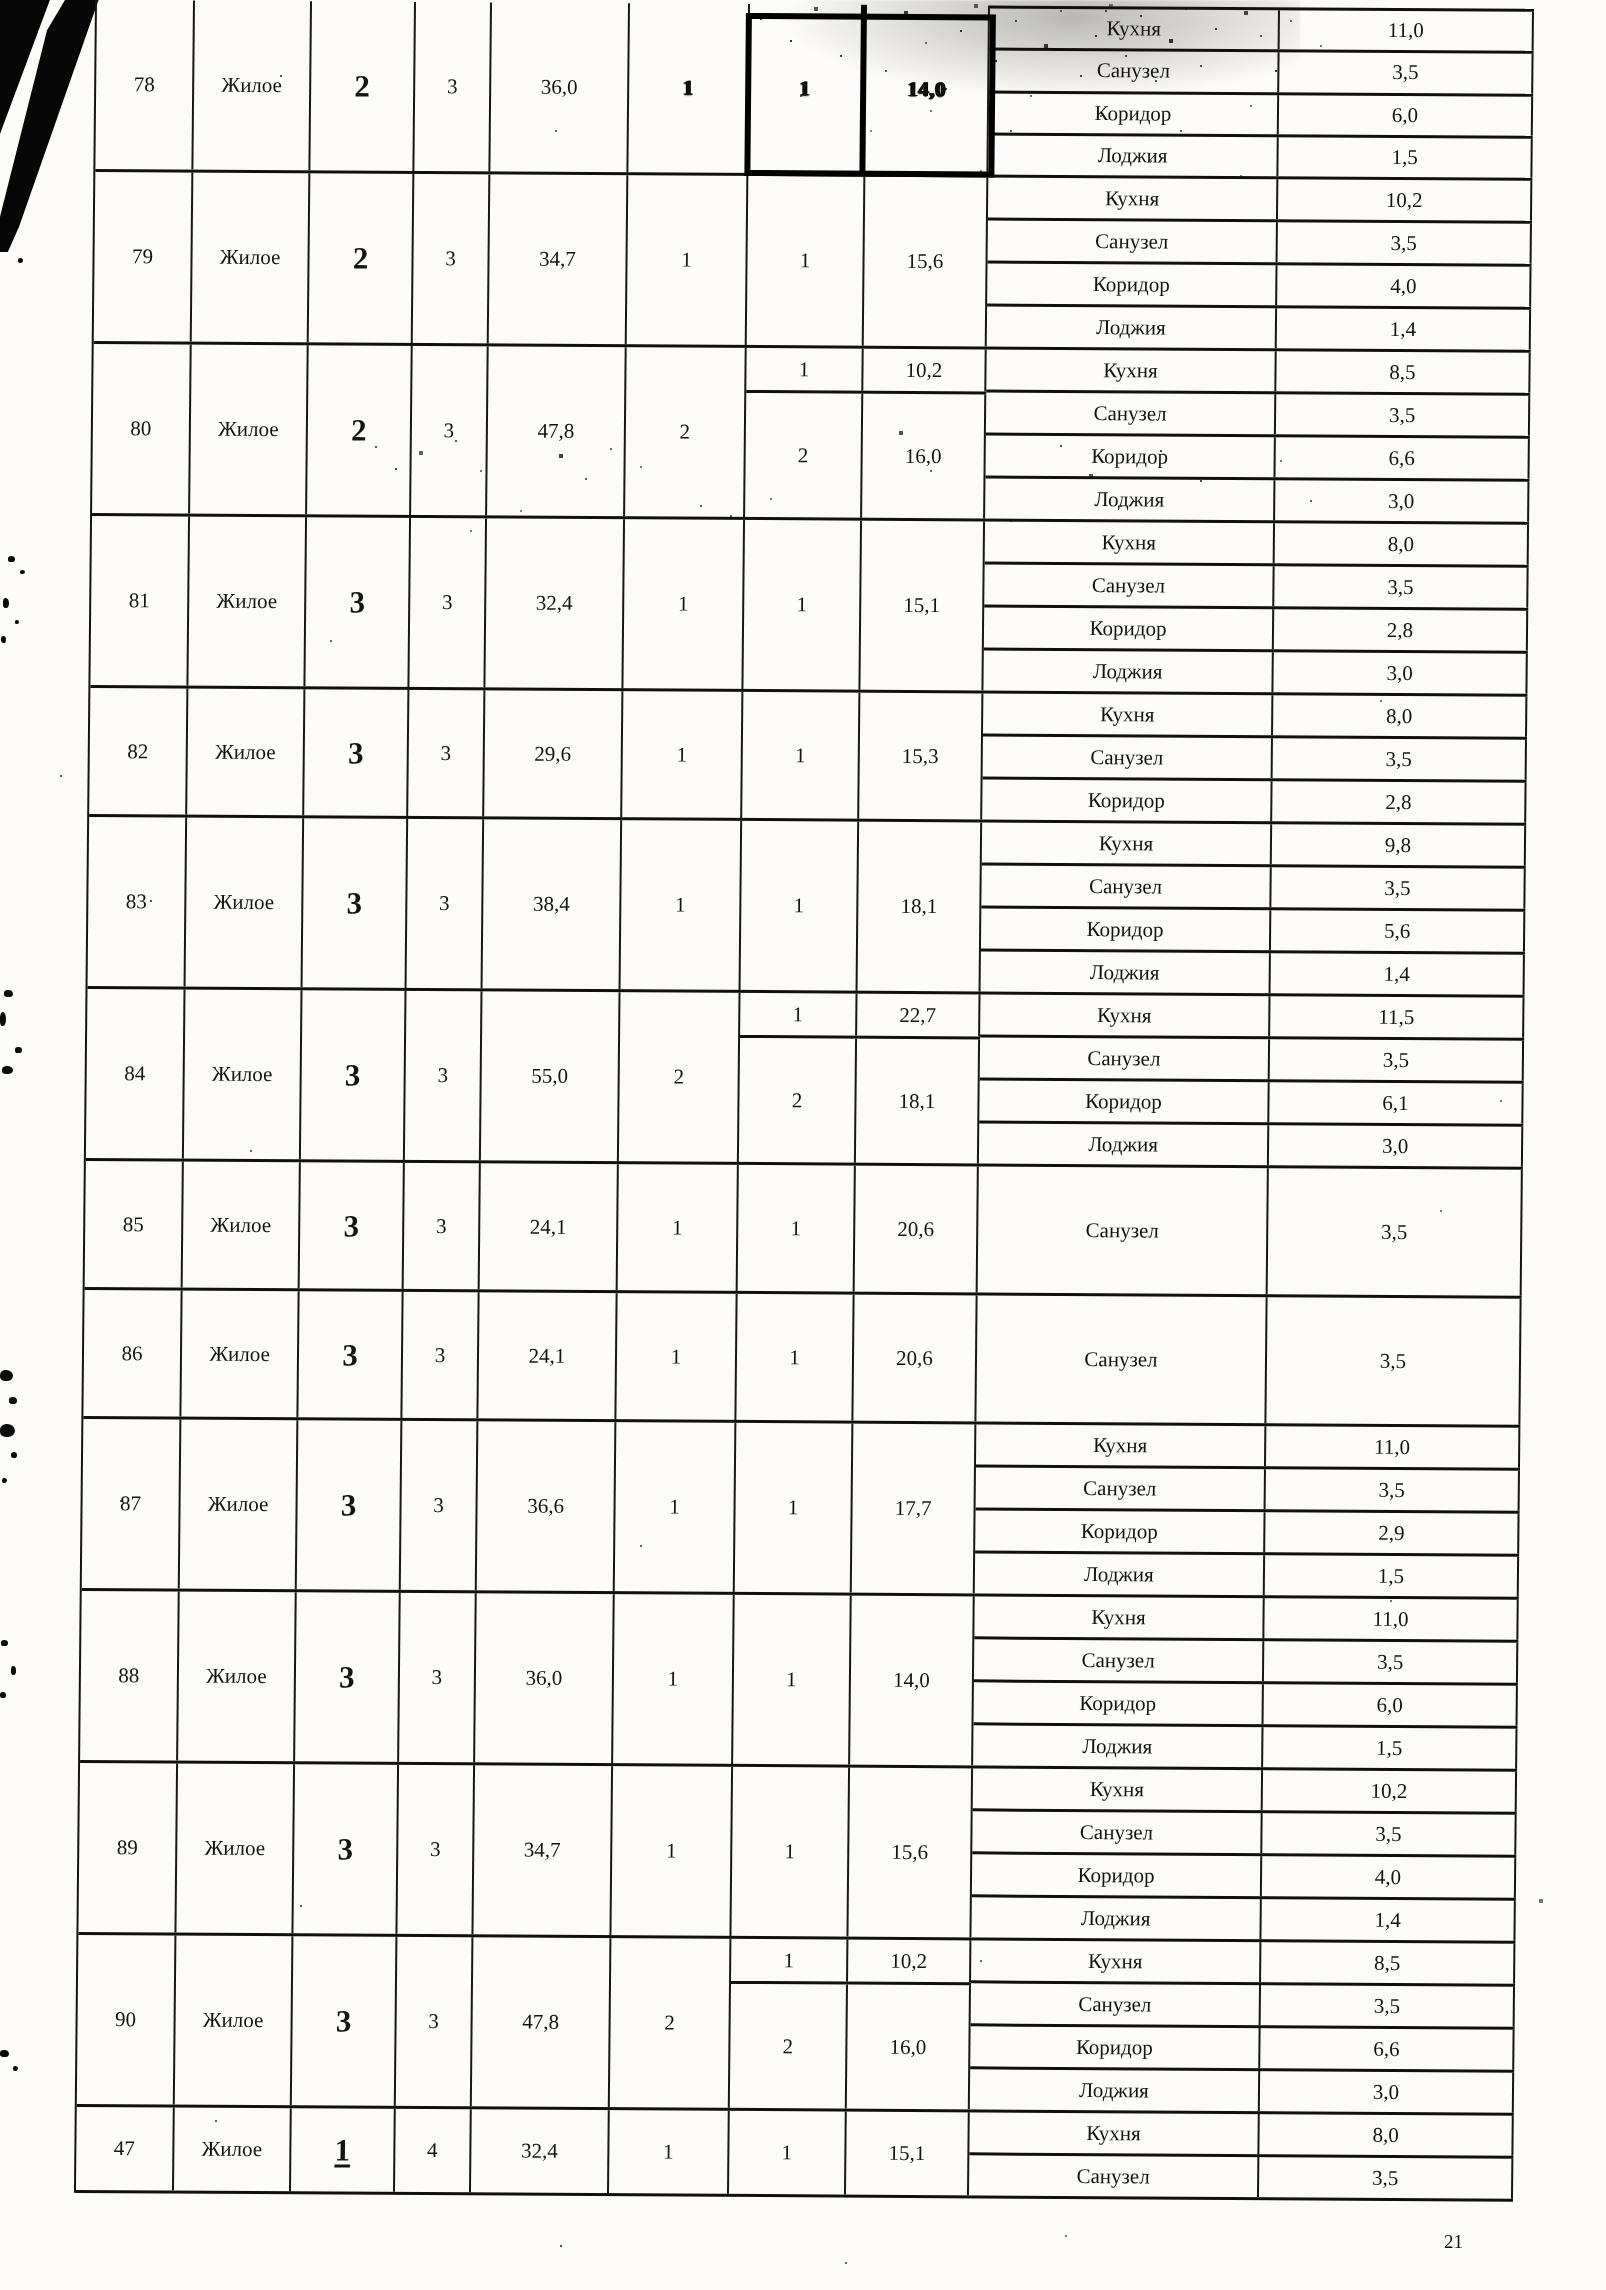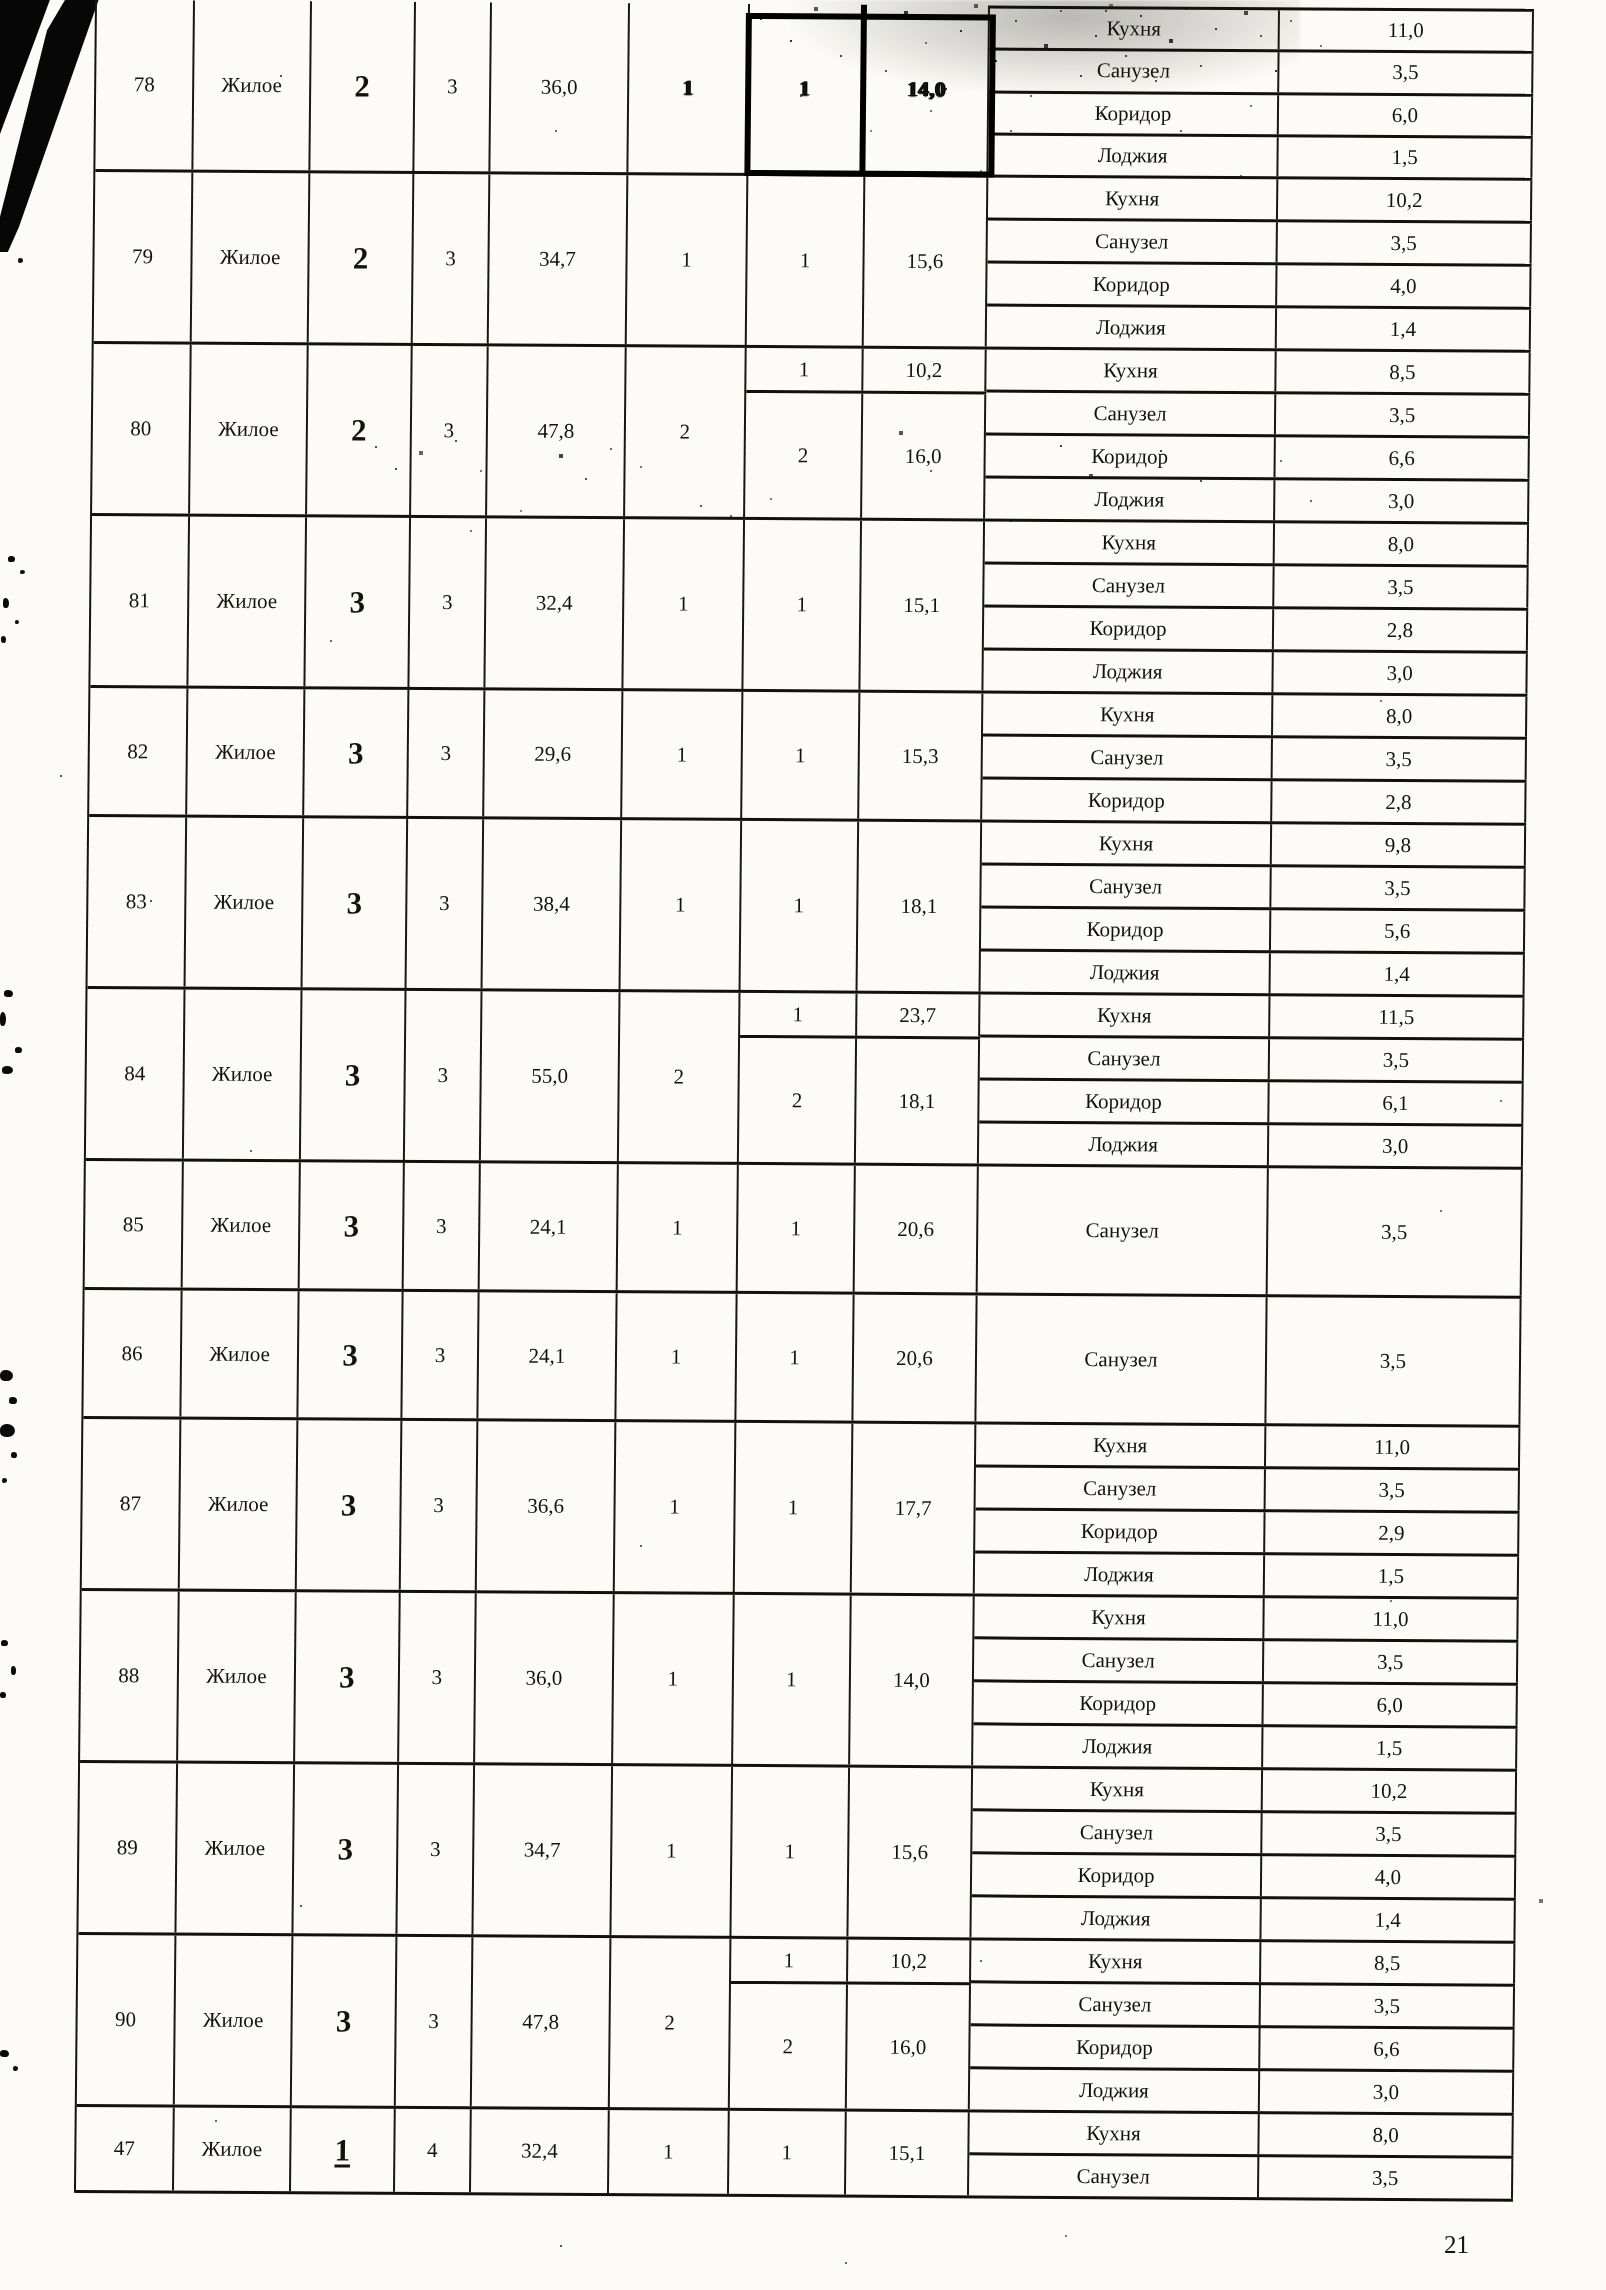--- a/index.html
+++ b/index.html
@@ -47,21 +47,21 @@
     font-weight:700;
     text-shadow:1px 0 0 #000,-1px 0 0 #000,0 1px 1px rgba(0,0,0,.65);
     letter-spacing:.5px;
   }
   .thickr{border-right-width:6px;border-right-color:#000}
   .hl-box{
     position:absolute;left:649px;top:9px;bottom:-3px;width:250px;
     border:6px solid #020202;box-sizing:border-box;pointer-events:none;
   }
   
-  .pageno{position:absolute;left:1444px;top:2231px;font-size:25px;font-family:Liberation Serif, serif;}
+  .pageno{position:absolute;left:1444px;top:2231px;font-size:19px;font-family:Liberation Serif, serif;}
   
   .corner-wedge{
     position:absolute;left:0;top:0;width:86px;height:134px;background:#060606;
     clip-path:polygon(0 0,58% 0,0 100%);
   }
   .corner-band{
     position:absolute;left:0;top:0;width:112px;height:252px;background:#070707;
     clip-path:polygon(58% 0,88% 0,17% 90%,7% 100%,0 100%,0 86%,42% 12%);
   }
   .haze{
@@ -330,21 +330,21 @@
       <div class="apt-row" style="height: 172px;">
         <div class="cell c1">84</div>
         <div class="cell c2">Жилое</div>
         <div class="cell c3">3</div>
         <div class="cell c4">3</div>
         <div class="cell c5">55,0</div>
         <div class="cell c6">2</div>
         <div class="units-col">
           <div class="part-row part-first">
             <div class="cell c7">1</div>
-            <div class="cell c8">23,7</div>
+            <div class="cell c8">22,7</div>
           </div>
           <div class="part-row">
             <div class="cell c7">2</div>
             <div class="cell c8">18,1</div>
           </div>
         </div>
         <div class="rooms-col">
           <div class="room-row">
             <div class="cell c9">Кухня</div>
             <div class="cell c10">11,5</div>

